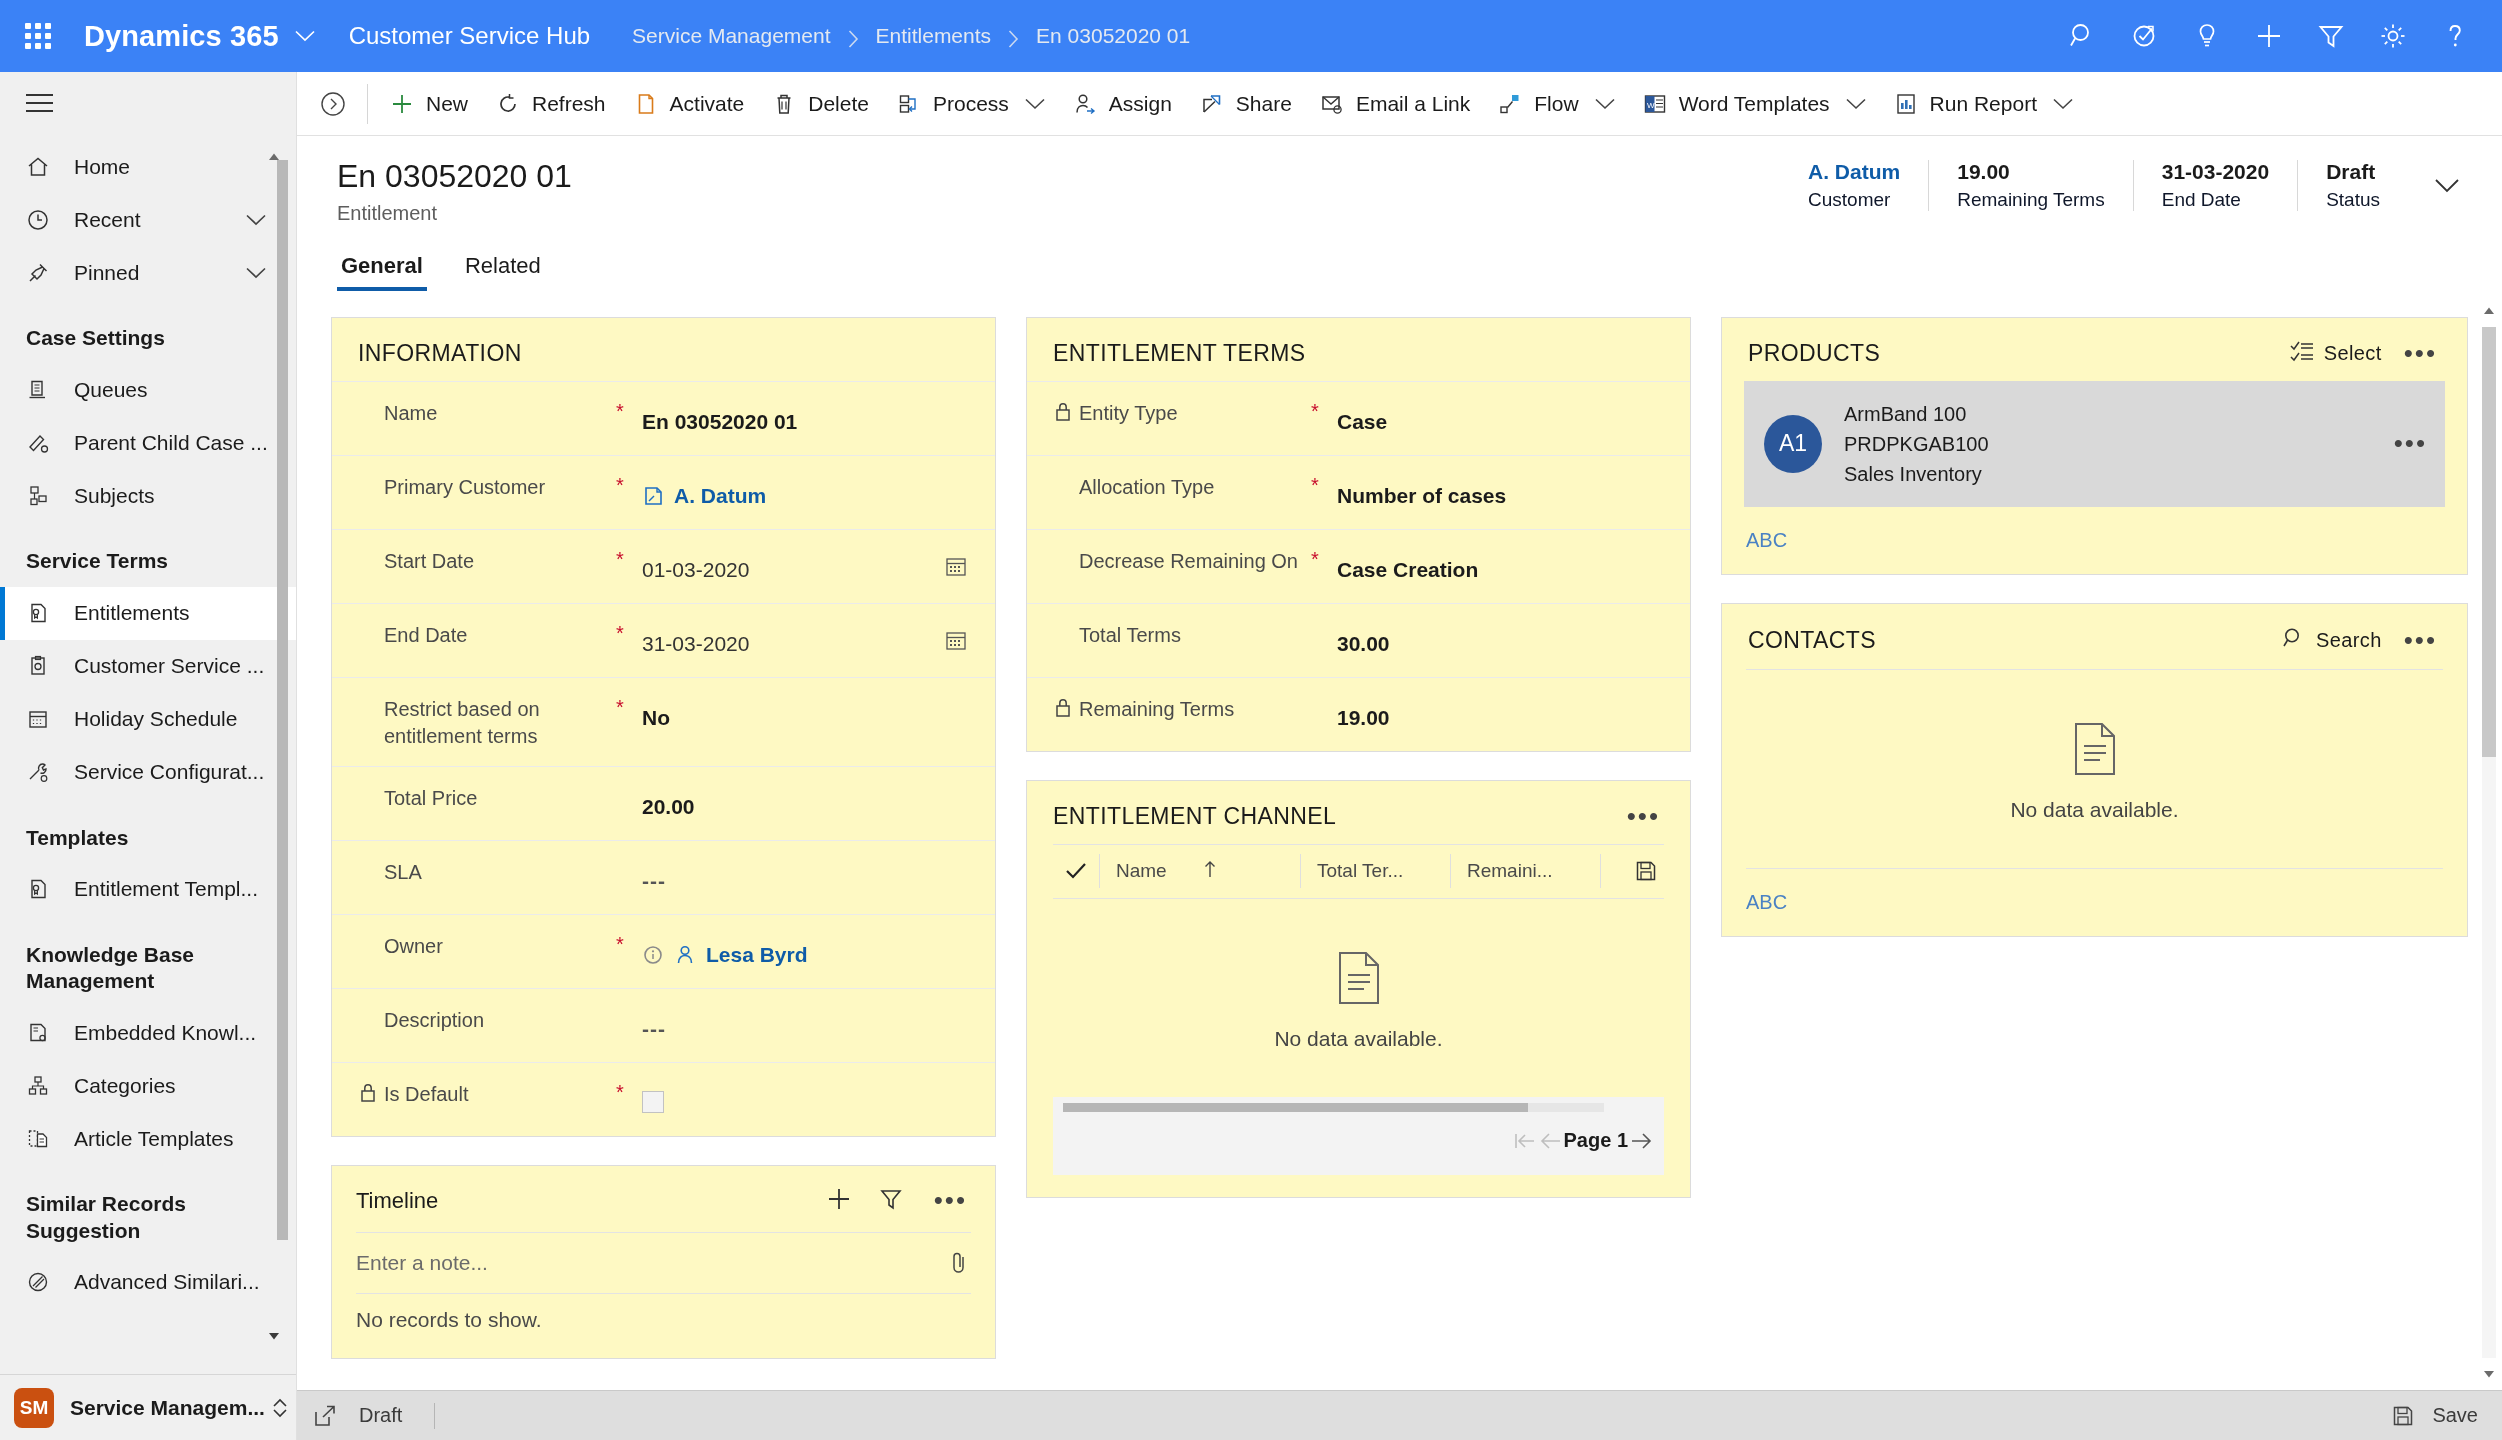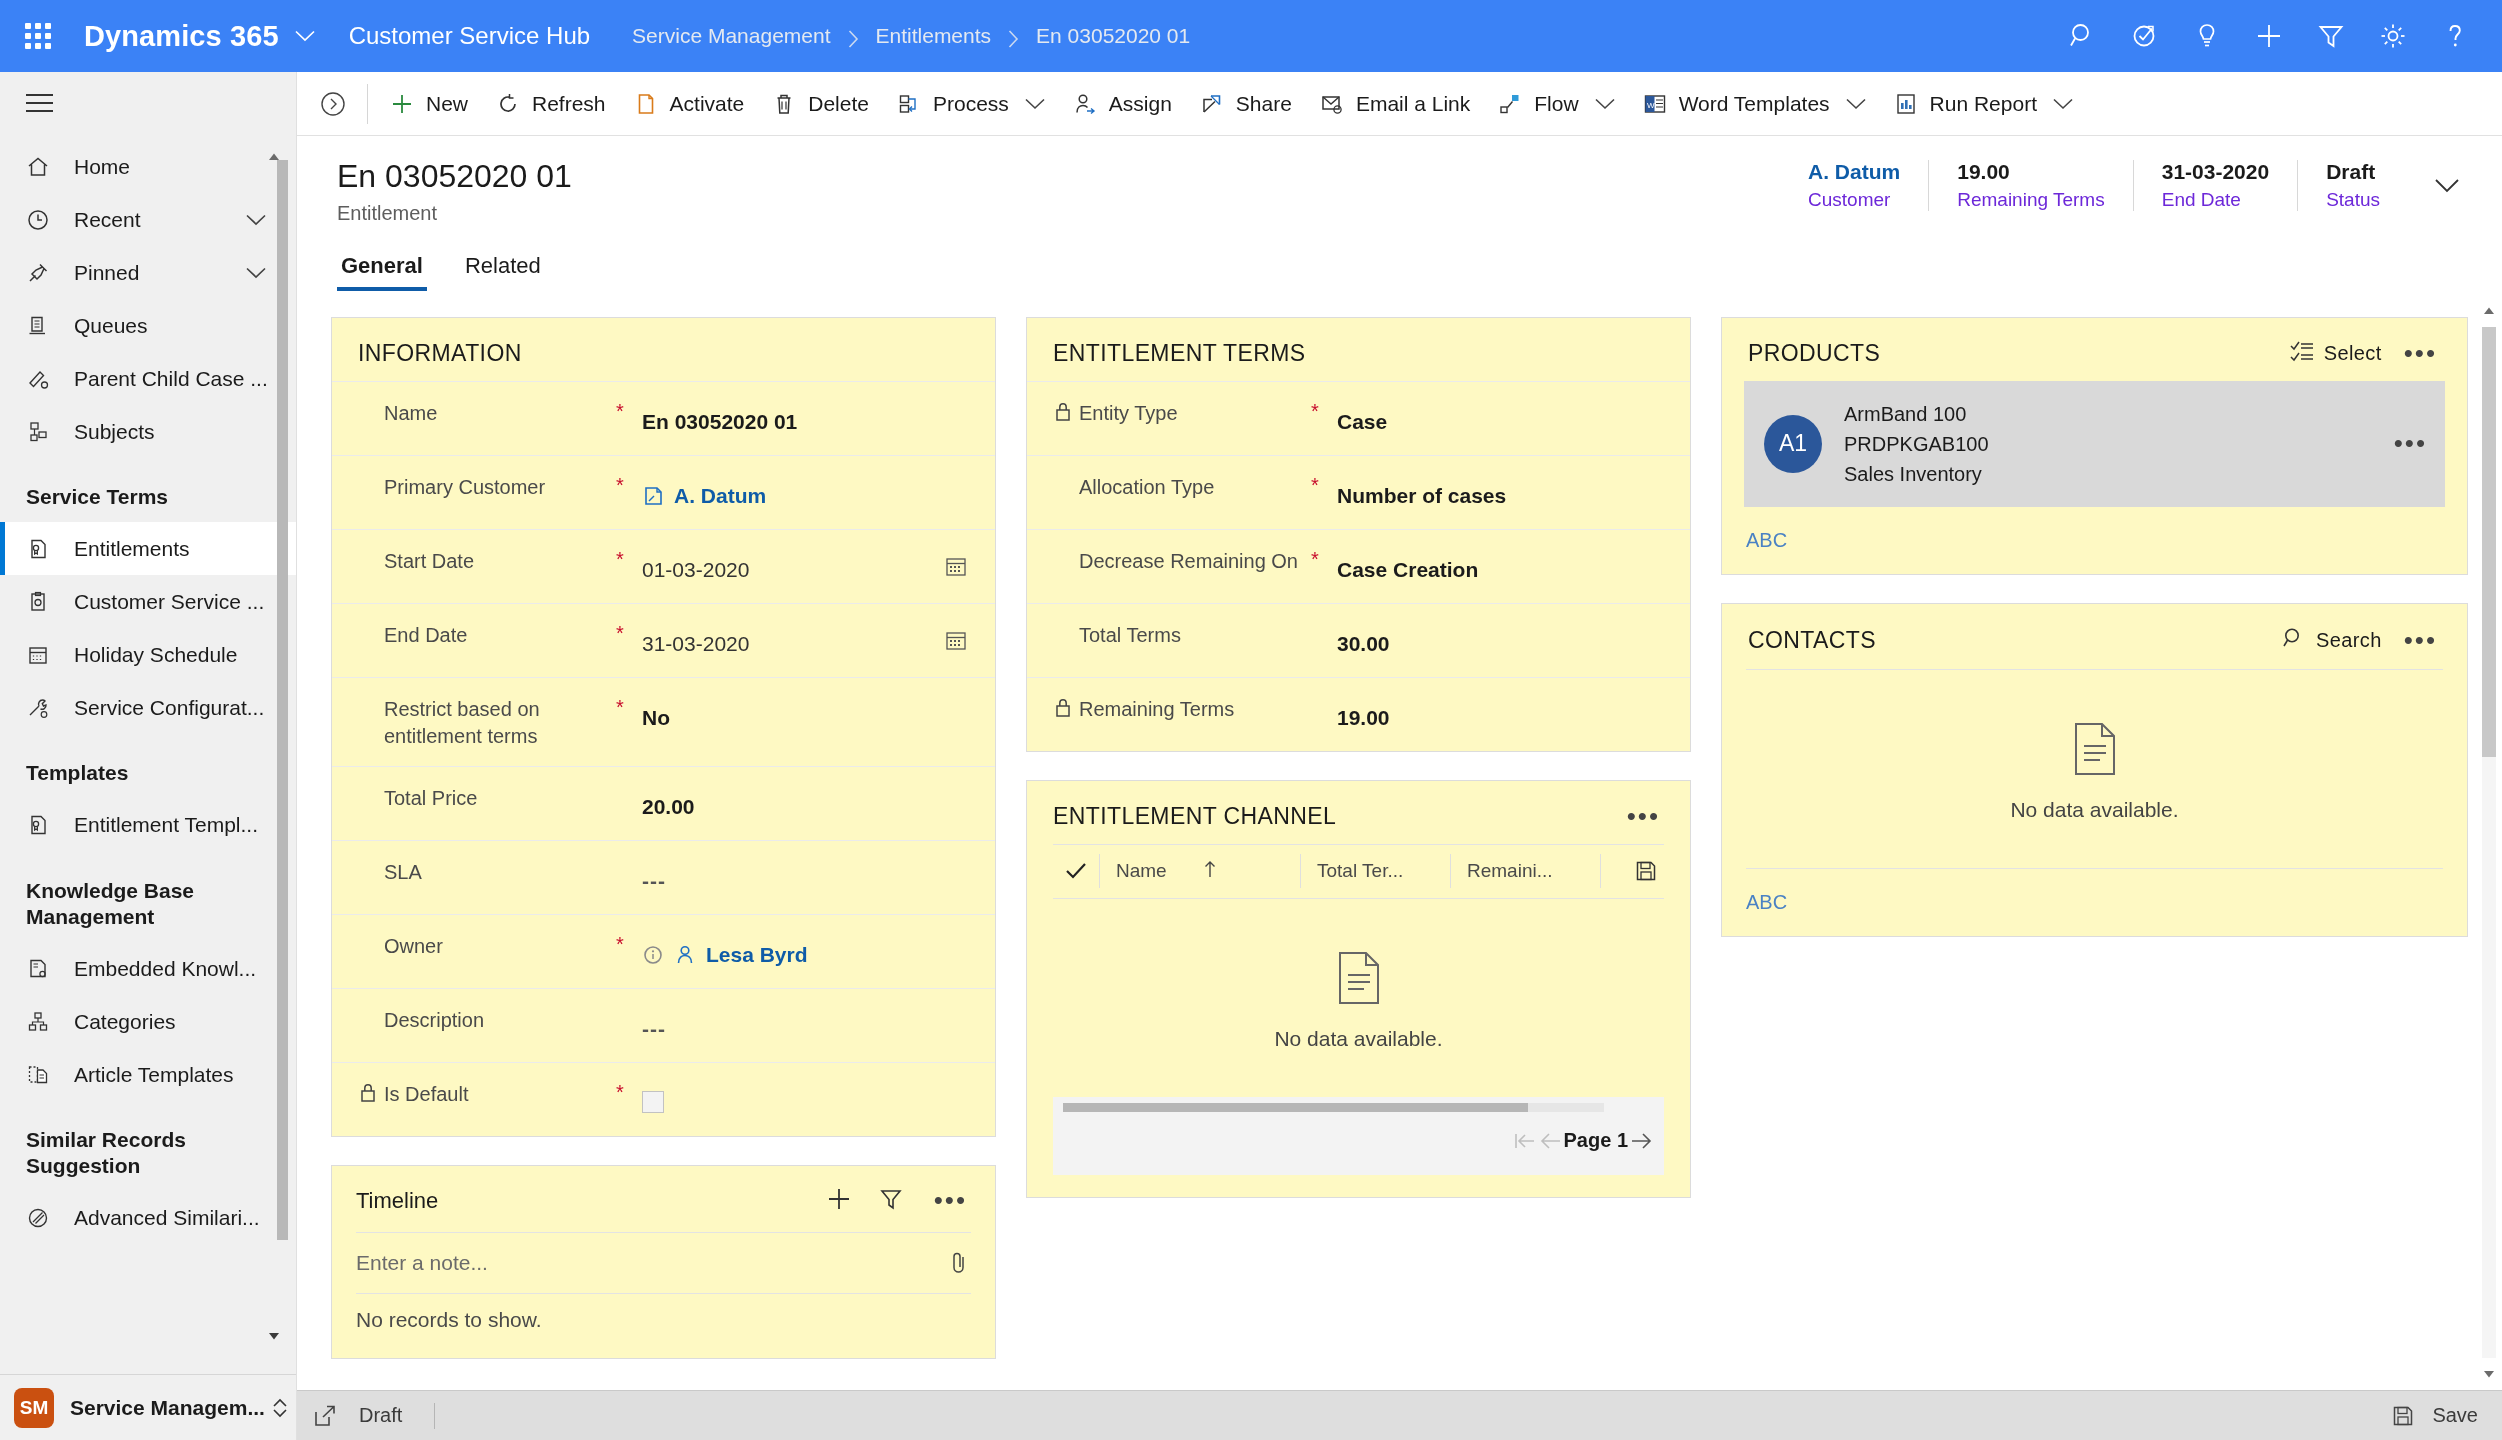--- a/index.html
+++ b/index.html
@@ -268,21 +268,21 @@
   .summary-cell:first-child { border-left: none; }
   .summary-val {
     font-size: 21px;
     font-weight: bold;
     color: #1b1b1b;
     white-space: nowrap;
   }
   .summary-val.link { color: #0f5ca8; cursor: pointer; }
   .summary-lbl {
     font-size: 19px;
-    color: #6d28d9;
+    color: #0f172a;
     margin-top: 5px;
     white-space: nowrap;
   }
   .summary-caret { margin-left: 26px; cursor: pointer; display:flex; align-items:center;}
 
   
   .tabs {
     display: flex;
     padding: 0 40px;
     margin-top: 22px;
@@ -660,20 +660,21 @@
             </svg>
         </span>
         <span class="nav-label">Pinned</span>
         <span class="nav-caret">
           <svg width="20" height="12" viewBox="0 0 20 12">
               <path d="M1 1.5 L10 10 L19 1.5" stroke="#444" stroke-width="1.7" fill="none"></path>
             </svg>
         </span>
       </div>
 
+      <div class="nav-group">Case Settings</div>
       <div class="nav-item">
         <span class="nav-icon">
           <svg width="24" height="24" viewBox="0 0 24 24">
               <path d="M6 3.5 L16 3.5 L16 17 L6 17 Z" stroke="#333" stroke-width="1.4" fill="none"></path>
               <path d="M8.5 7 L13.5 7 M8.5 10 L13.5 10 M8.5 13 L13.5 13" stroke="#333" stroke-width="1.2"></path>
               <path d="M3.5 19.5 L19 19.5" stroke="#333" stroke-width="1.4"></path>
             </svg>
         </span>
         <span class="nav-label">Queues</span>
       </div>

